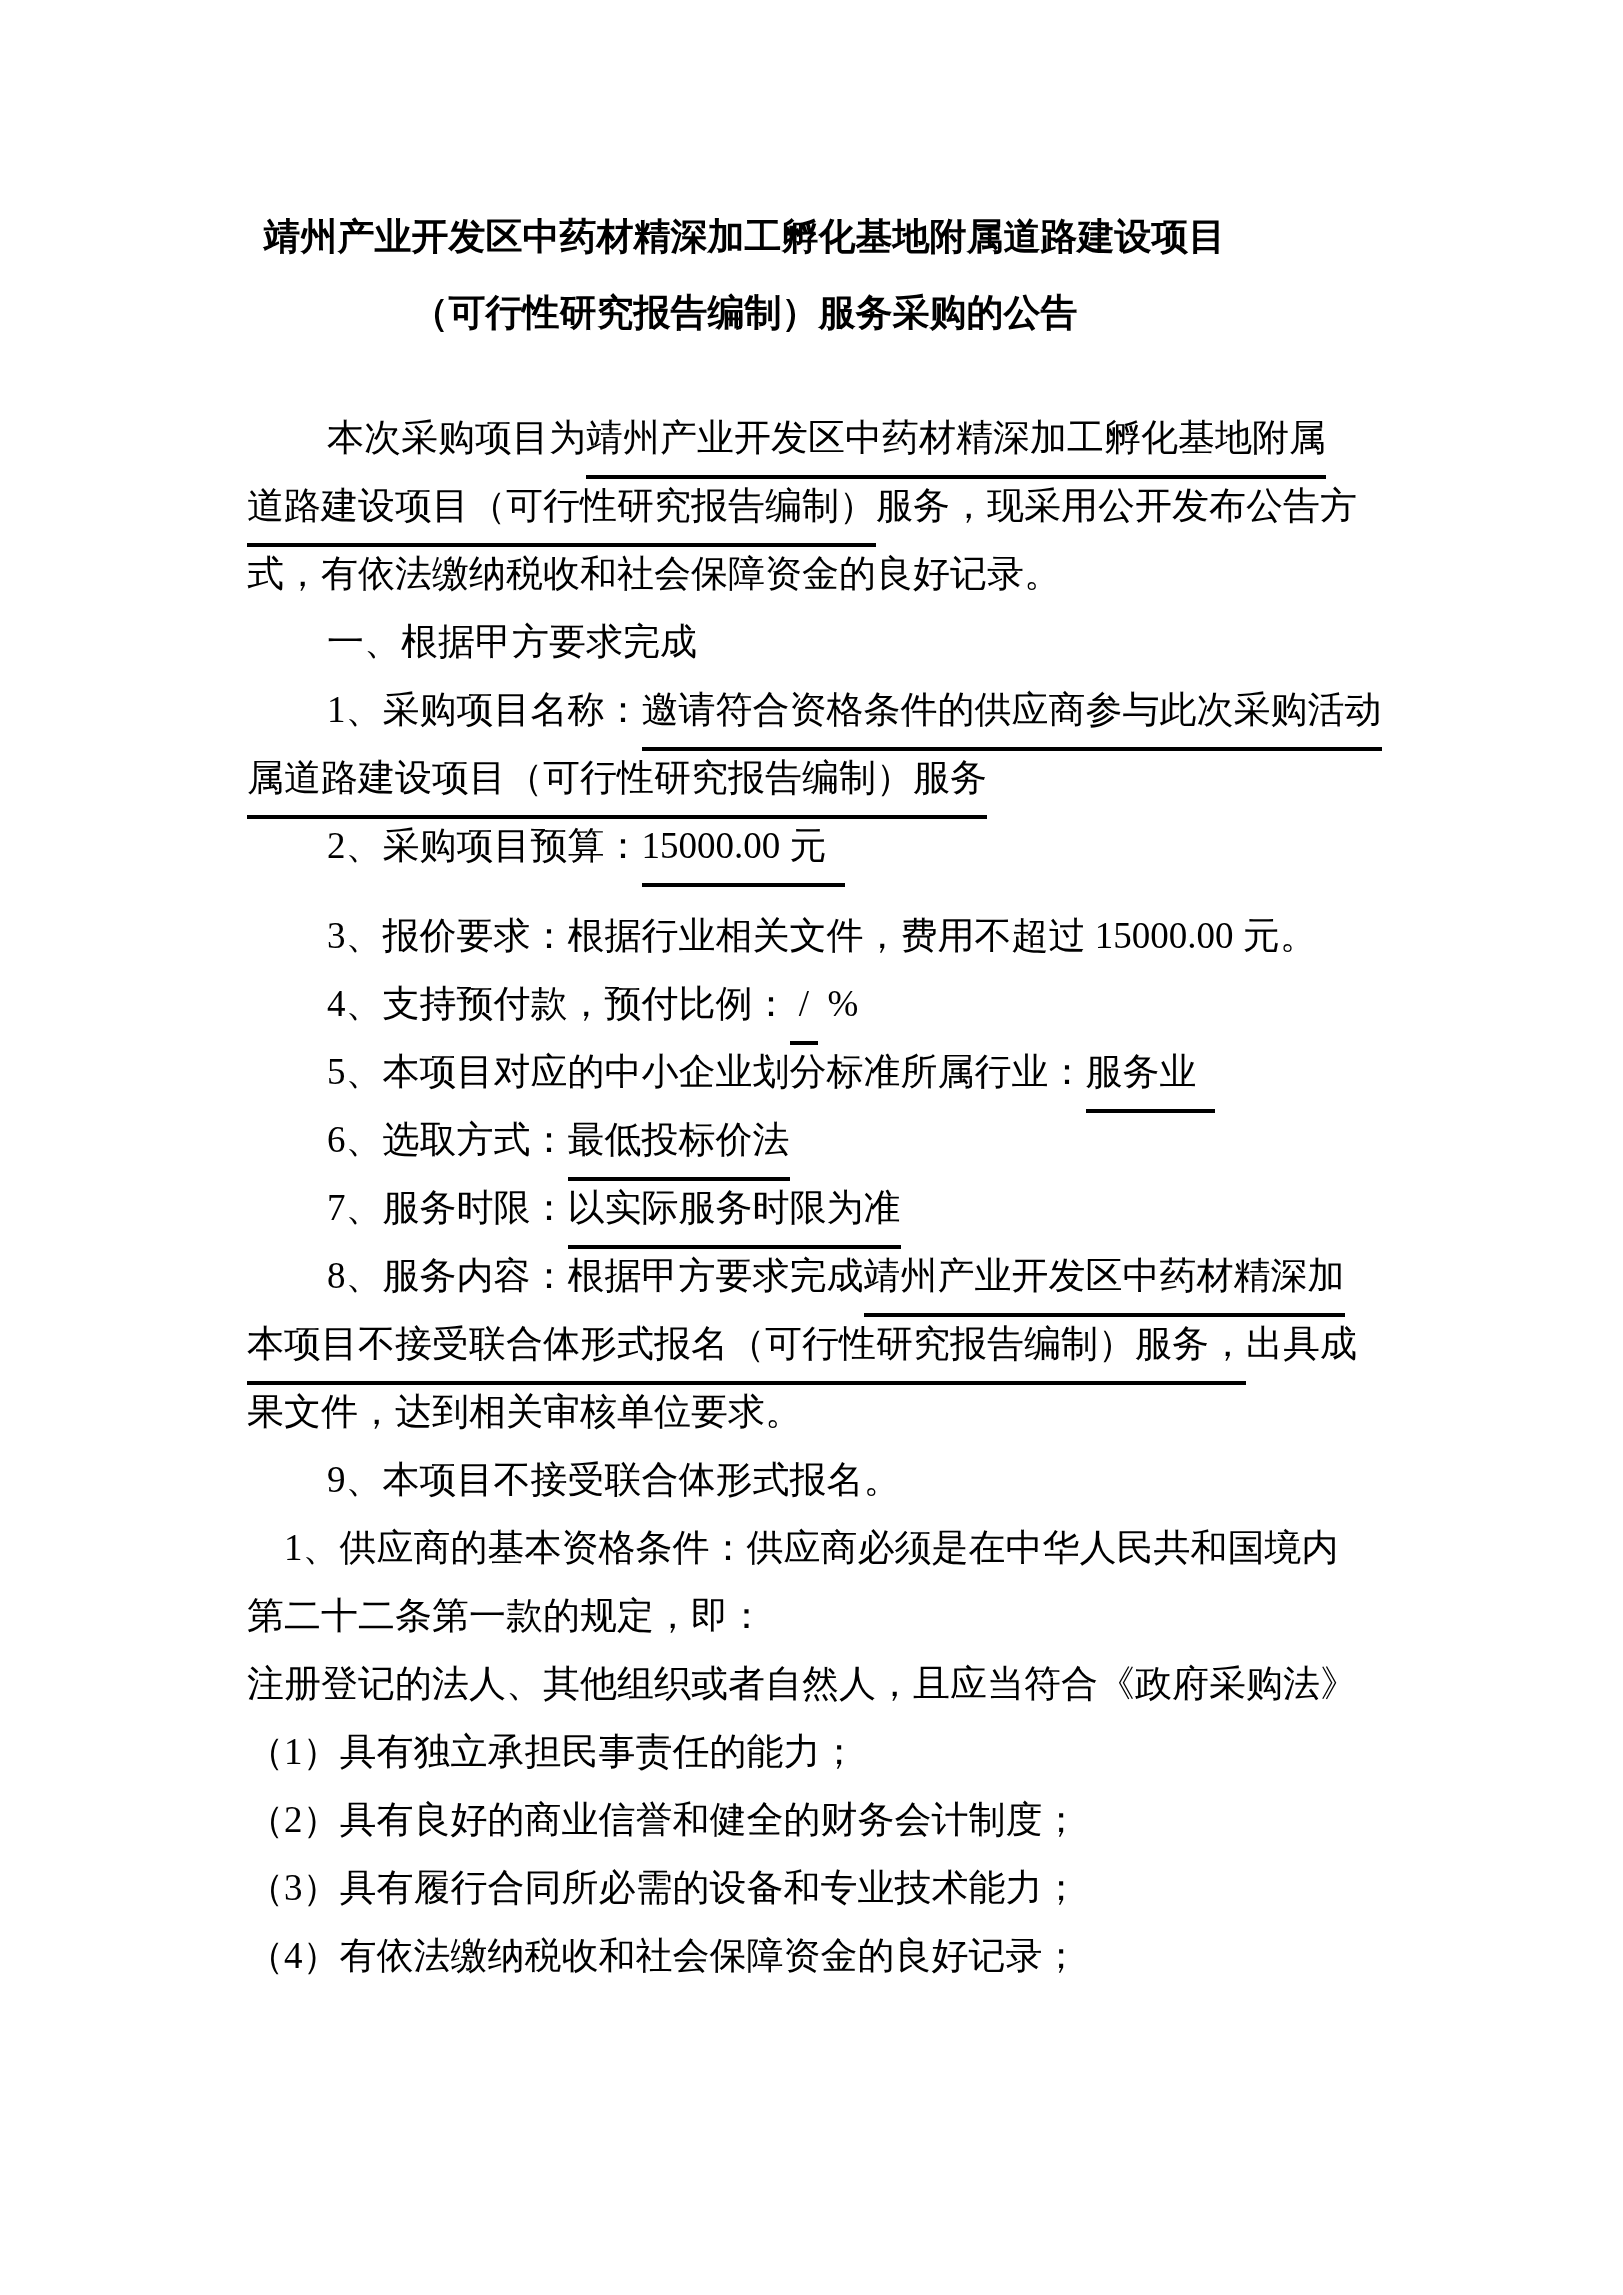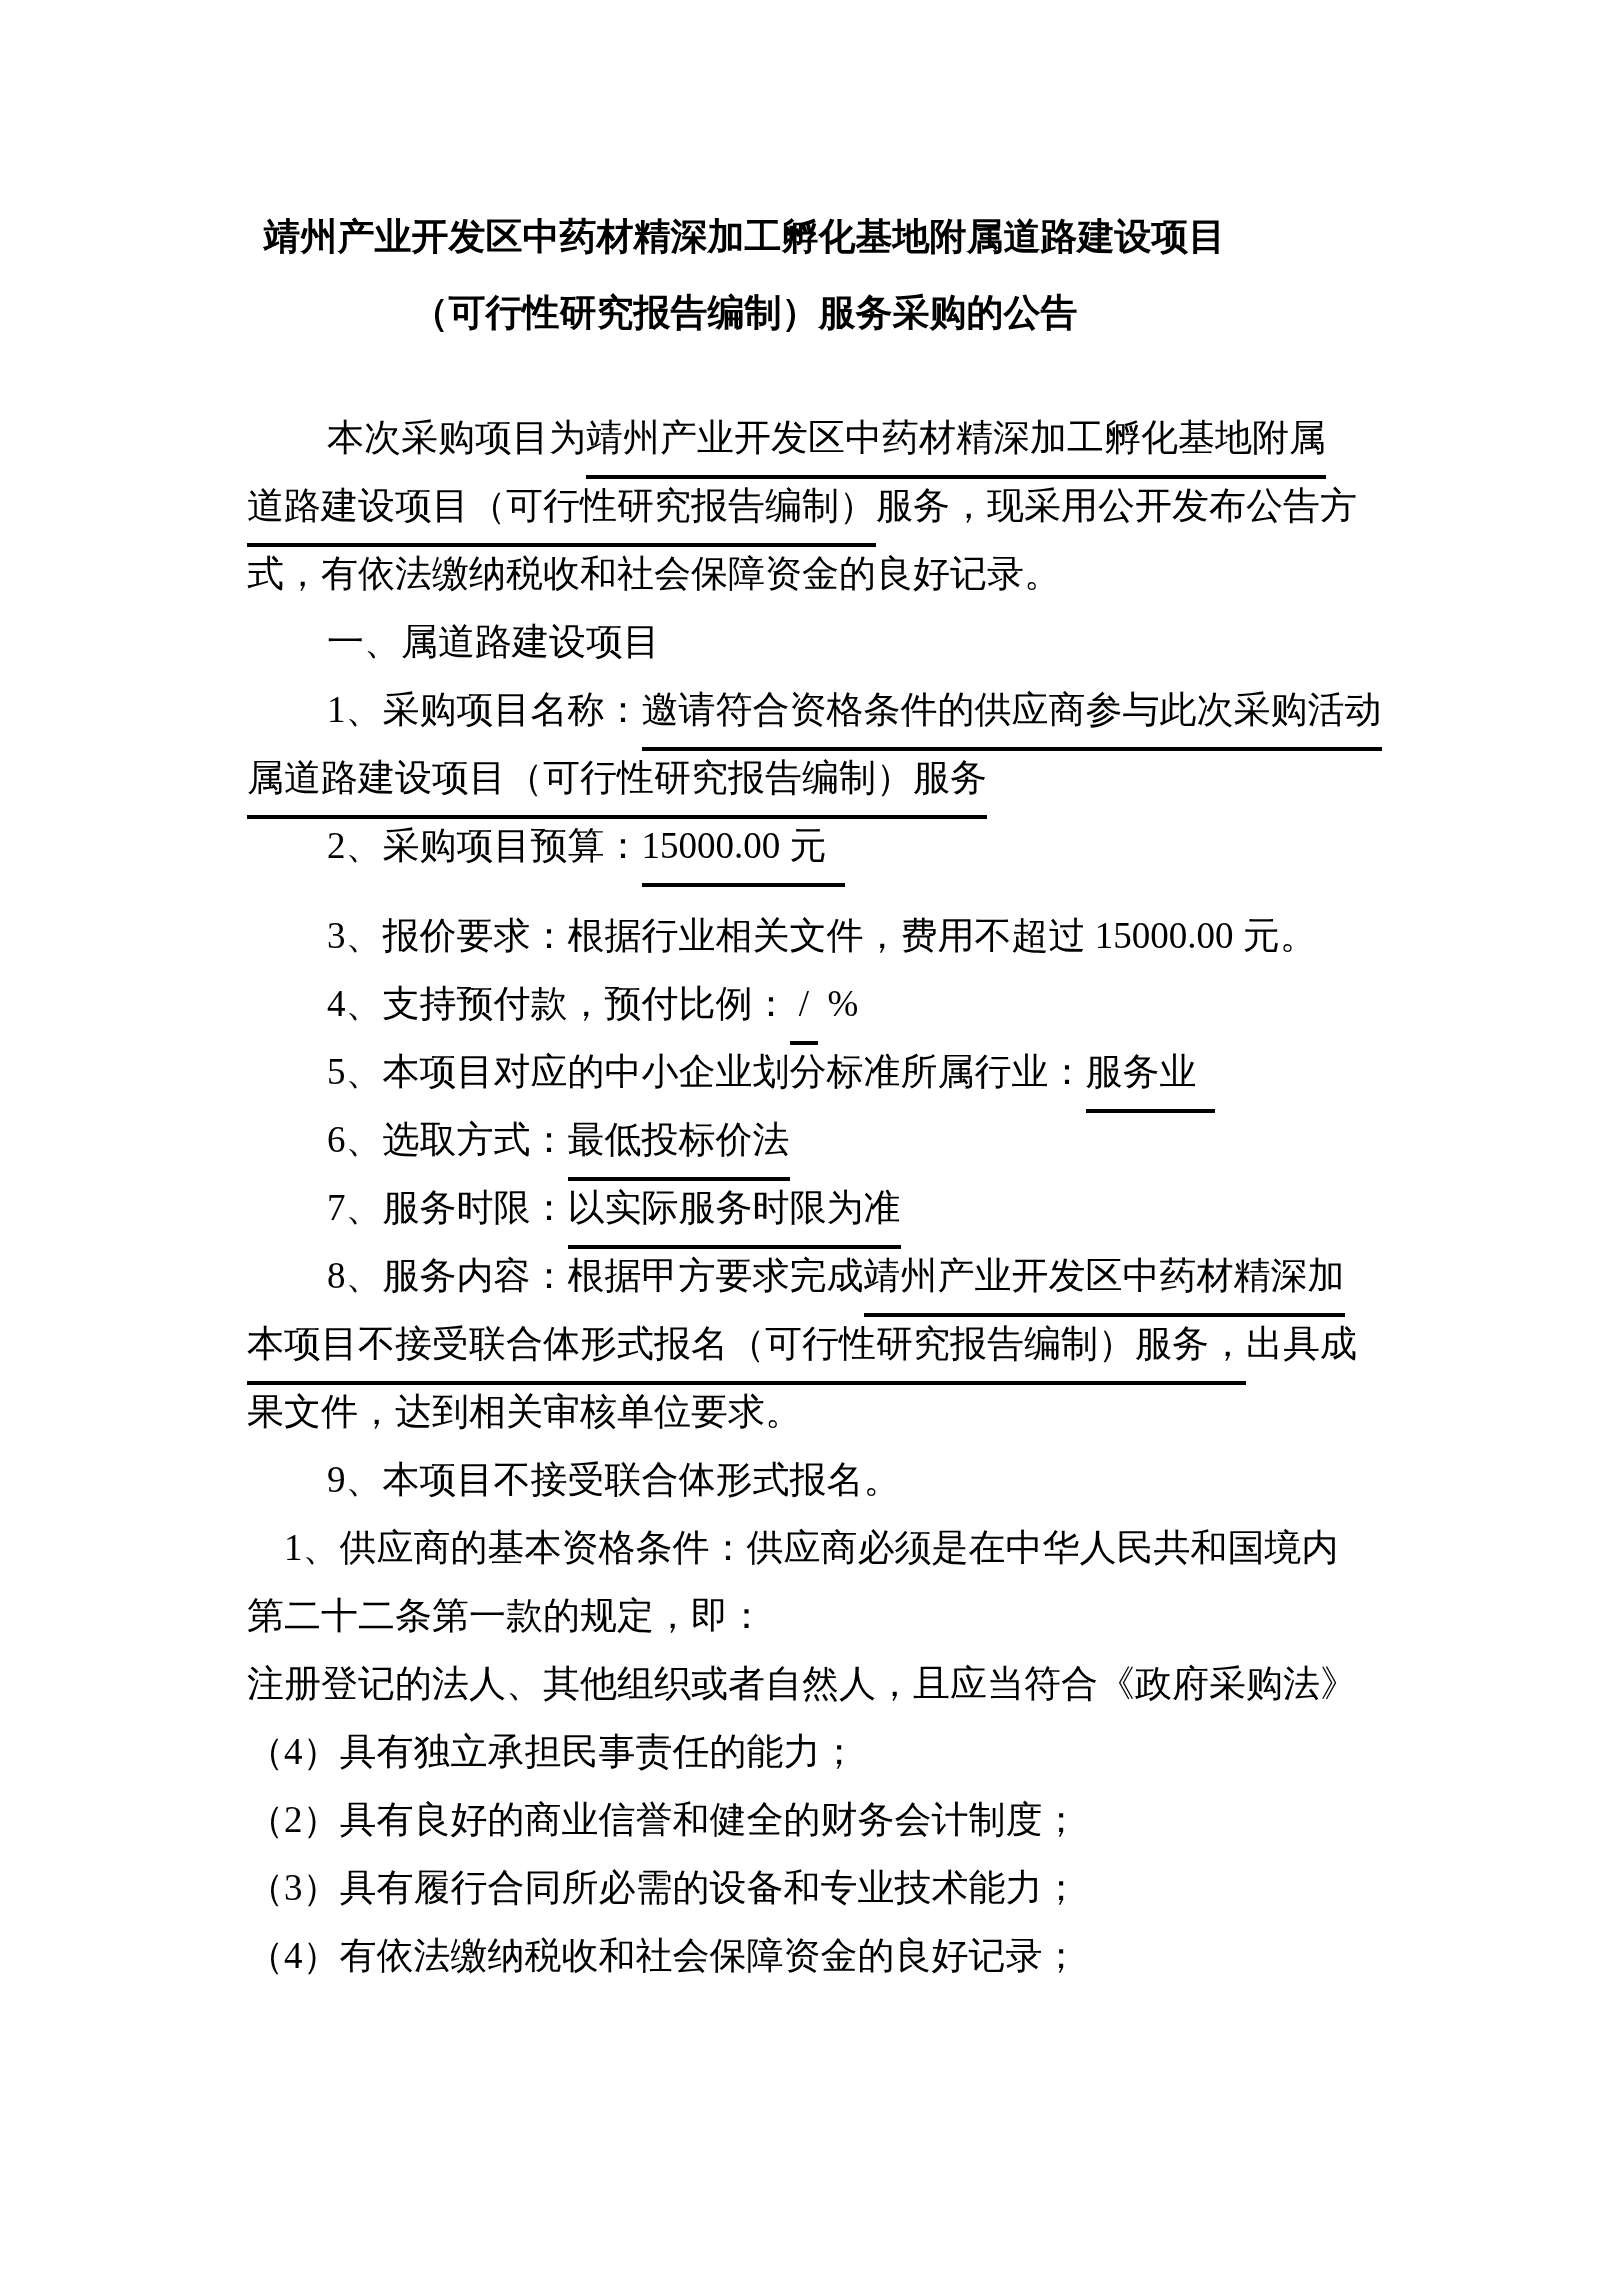--- a/index.html
+++ b/index.html
@@ -44,35 +44,35 @@
 
 <div class="page">
   <div class="title-block">
     <div class="title-line">靖州产业开发区中药材精深加工孵化基地附属道路建设项目</div>
     <div class="title-line">（可行性研究报告编制）服务采购的公告</div>
   </div>
   <div class="doc-body" id="doc-body">
       <div class="line indent-2"><span class="">本次采购项目为</span><span class="u">靖州产业开发区中药材精深加工孵化基地附属</span></div>
       <div class="line indent-0"><span class="u">道路建设项目（可行性研究报告编制）</span><span class="">服务，现采用公开发布公告方</span></div>
       <div class="line indent-0"><span class="">式，有依法缴纳税收和社会保障资金的良好记录。</span></div>
-      <div class="line indent-2"><span class="">一、属道路建设项目</span></div>
+      <div class="line indent-2"><span class="">一、根据甲方要求完成</span></div>
       <div class="line indent-2"><span class="">1、采购项目名称：</span><span class="u">邀请符合资格条件的供应商参与此次采购活动</span></div>
       <div class="line indent-0"><span class="u">属道路建设项目（可行性研究报告编制）服务</span></div>
       <div class="line indent-2"><span class="">2、采购项目预算：</span><span class="u">15000.00 元&nbsp;&nbsp;</span></div>
       <div class="line indent-2 gap-before"><span class="">3、报价要求：根据行业相关文件，费用不超过 15000.00 元。</span></div>
       <div class="line indent-2"><span class="">4、支持预付款，预付比例：</span><span class="u">&nbsp;/&nbsp;</span><span class=""> %</span></div>
       <div class="line indent-2"><span class="">5、本项目对应的中小企业划分标准所属行业：</span><span class="u">服务业&nbsp;&nbsp;</span></div>
       <div class="line indent-2"><span class="">6、选取方式：</span><span class="u">最低投标价法</span></div>
       <div class="line indent-2"><span class="">7、服务时限：</span><span class="u">以实际服务时限为准</span></div>
       <div class="line indent-2"><span class="">8、服务内容：根据甲方要求完成</span><span class="u">靖州产业开发区中药材精深加</span></div>
       <div class="line indent-0"><span class="u">本项目不接受联合体形式报名（可行性研究报告编制）服务，</span><span class="">出具成</span></div>
       <div class="line indent-0"><span class="">果文件，达到相关审核单位要求。</span></div>
       <div class="line indent-2"><span class="">9、本项目不接受联合体形式报名。</span></div>
       <div class="line indent-1"><span class="">1、供应商的基本资格条件：供应商必须是在中华人民共和国境内</span></div>
       <div class="line indent-0"><span class="">第二十二条第一款的规定，即：</span></div>
       <div class="line indent-0"><span class="">注册登记的法人、其他组织或者自然人，且应当符合《政府采购法》</span></div>
-      <div class="line indent-0"><span class="">（4）具有独立承担民事责任的能力；</span></div>
+      <div class="line indent-0"><span class="">（1）具有独立承担民事责任的能力；</span></div>
       <div class="line indent-0"><span class="">（2）具有良好的商业信誉和健全的财务会计制度；</span></div>
       <div class="line indent-0"><span class="">（3）具有履行合同所必需的设备和专业技术能力；</span></div>
       <div class="line indent-0"><span class="">（4）有依法缴纳税收和社会保障资金的良好记录；</span></div>
     </div>
 </div>
 
 
 </body></html>

